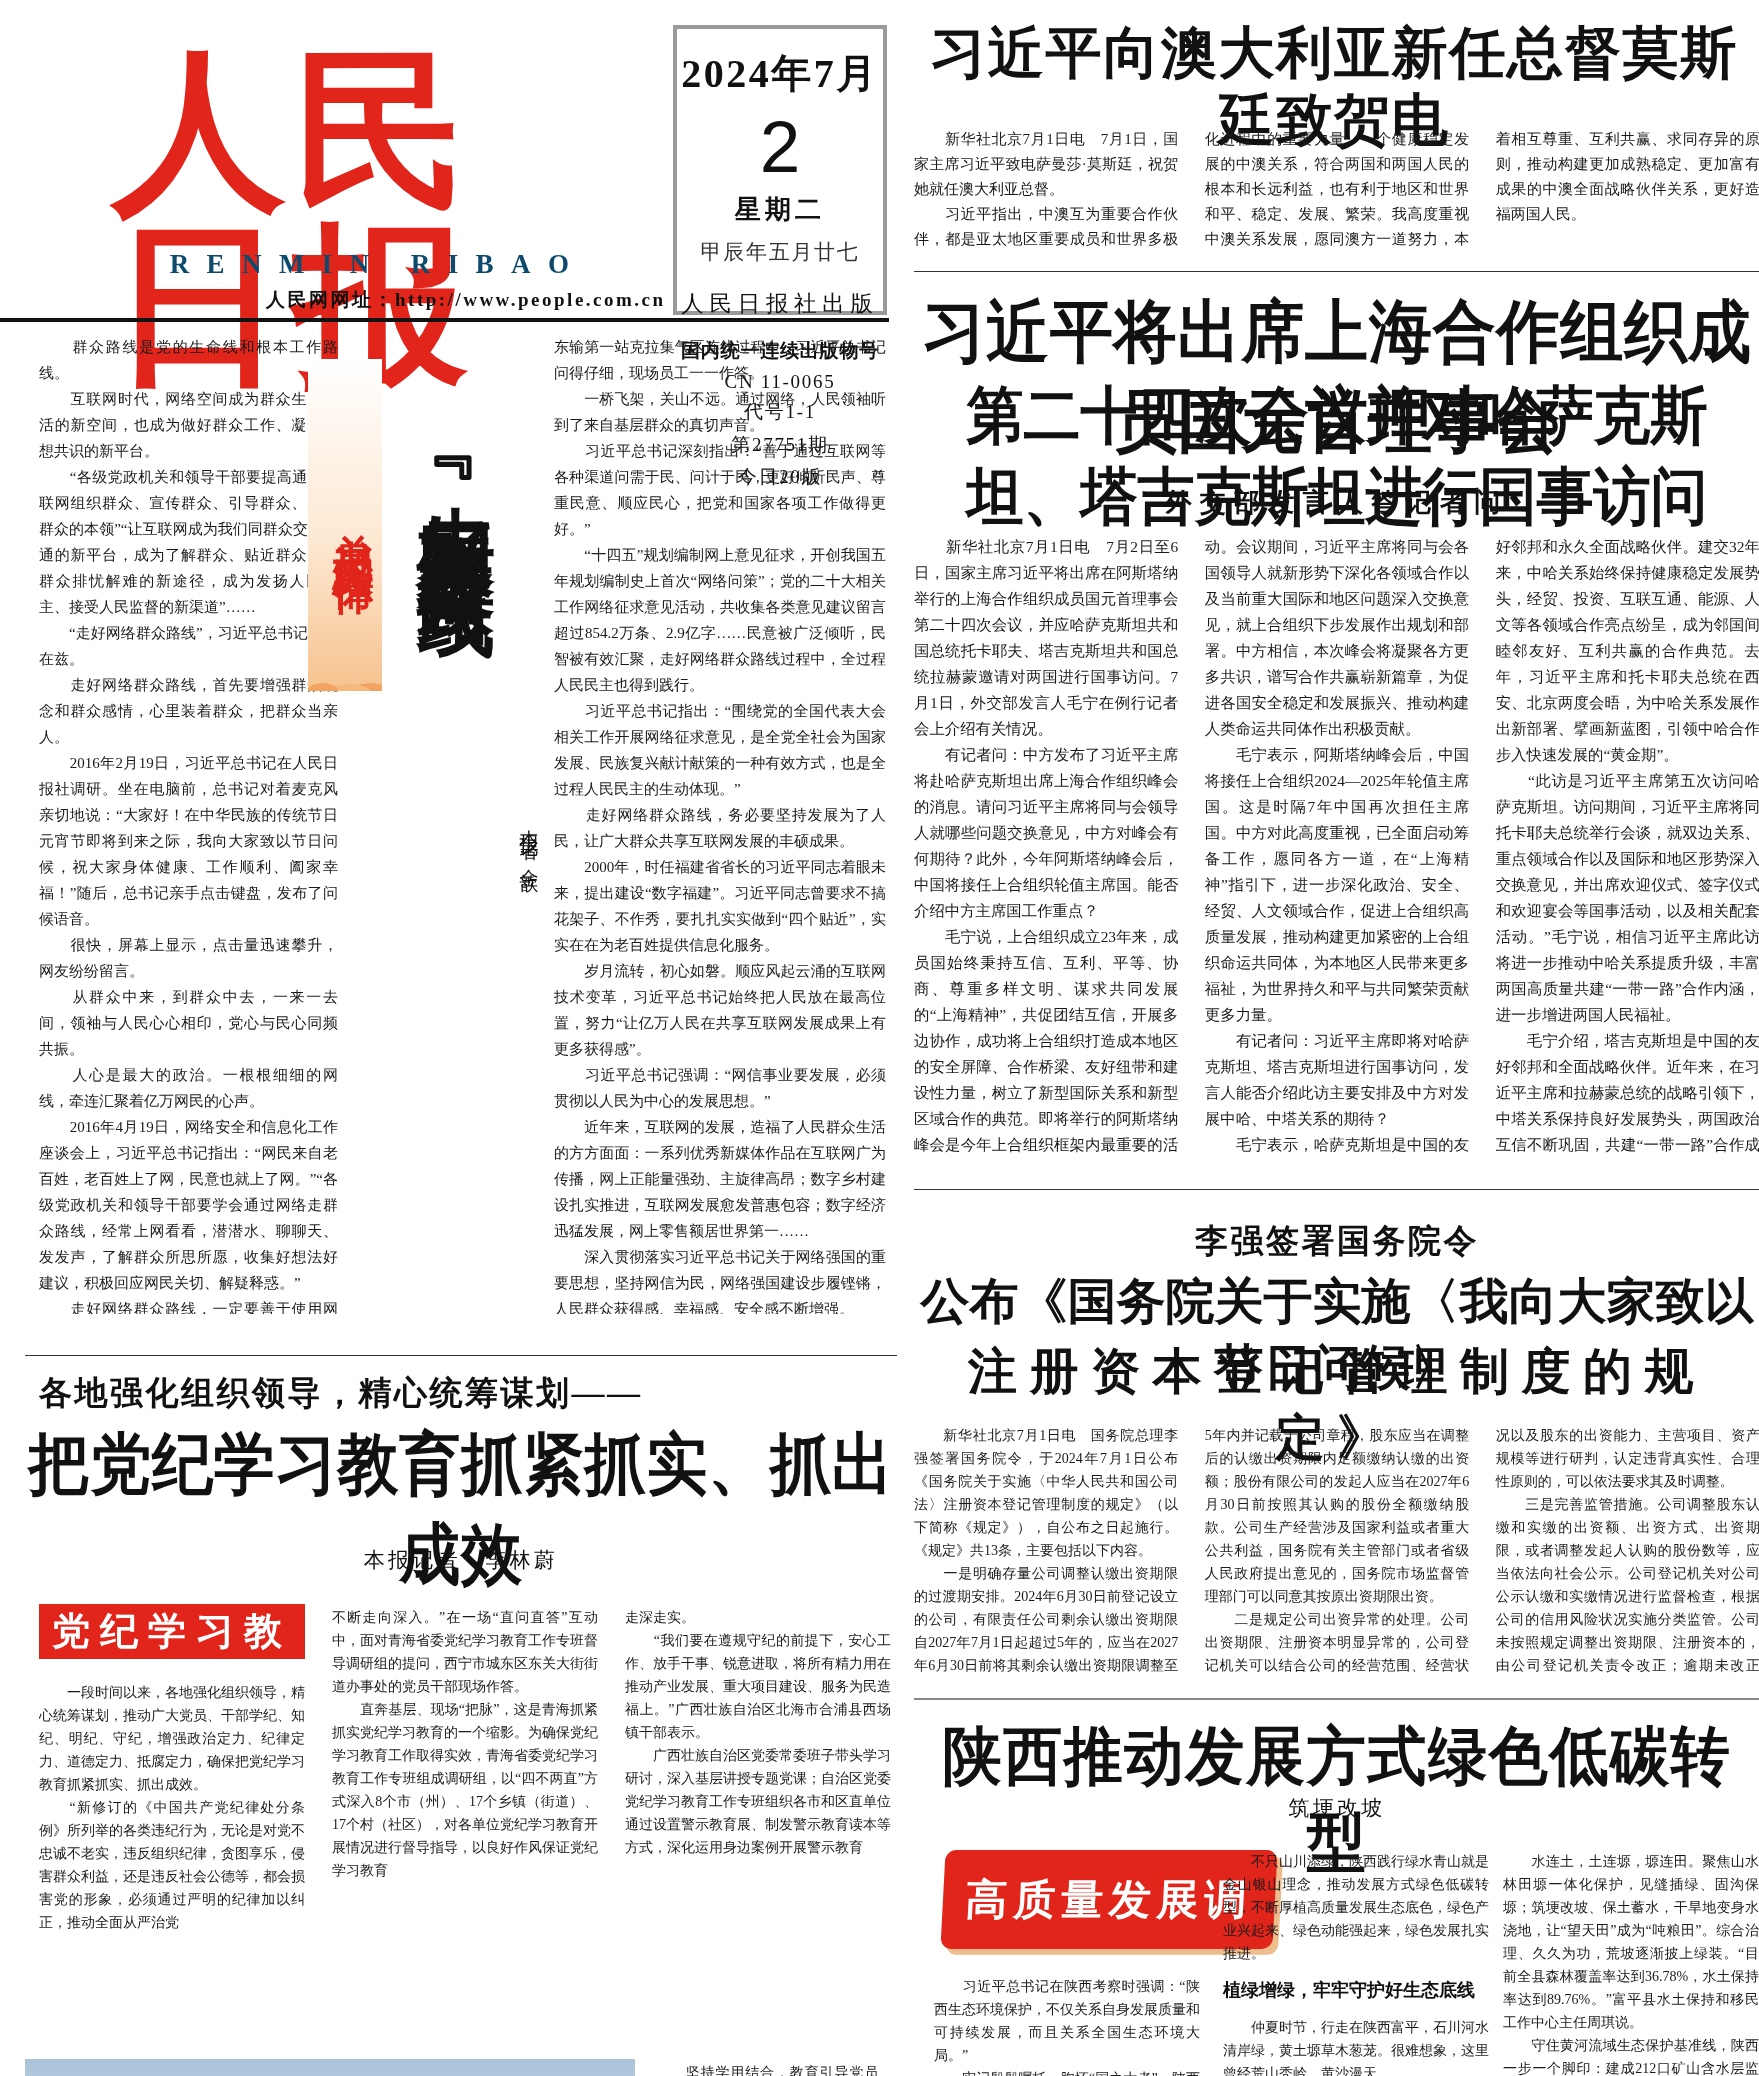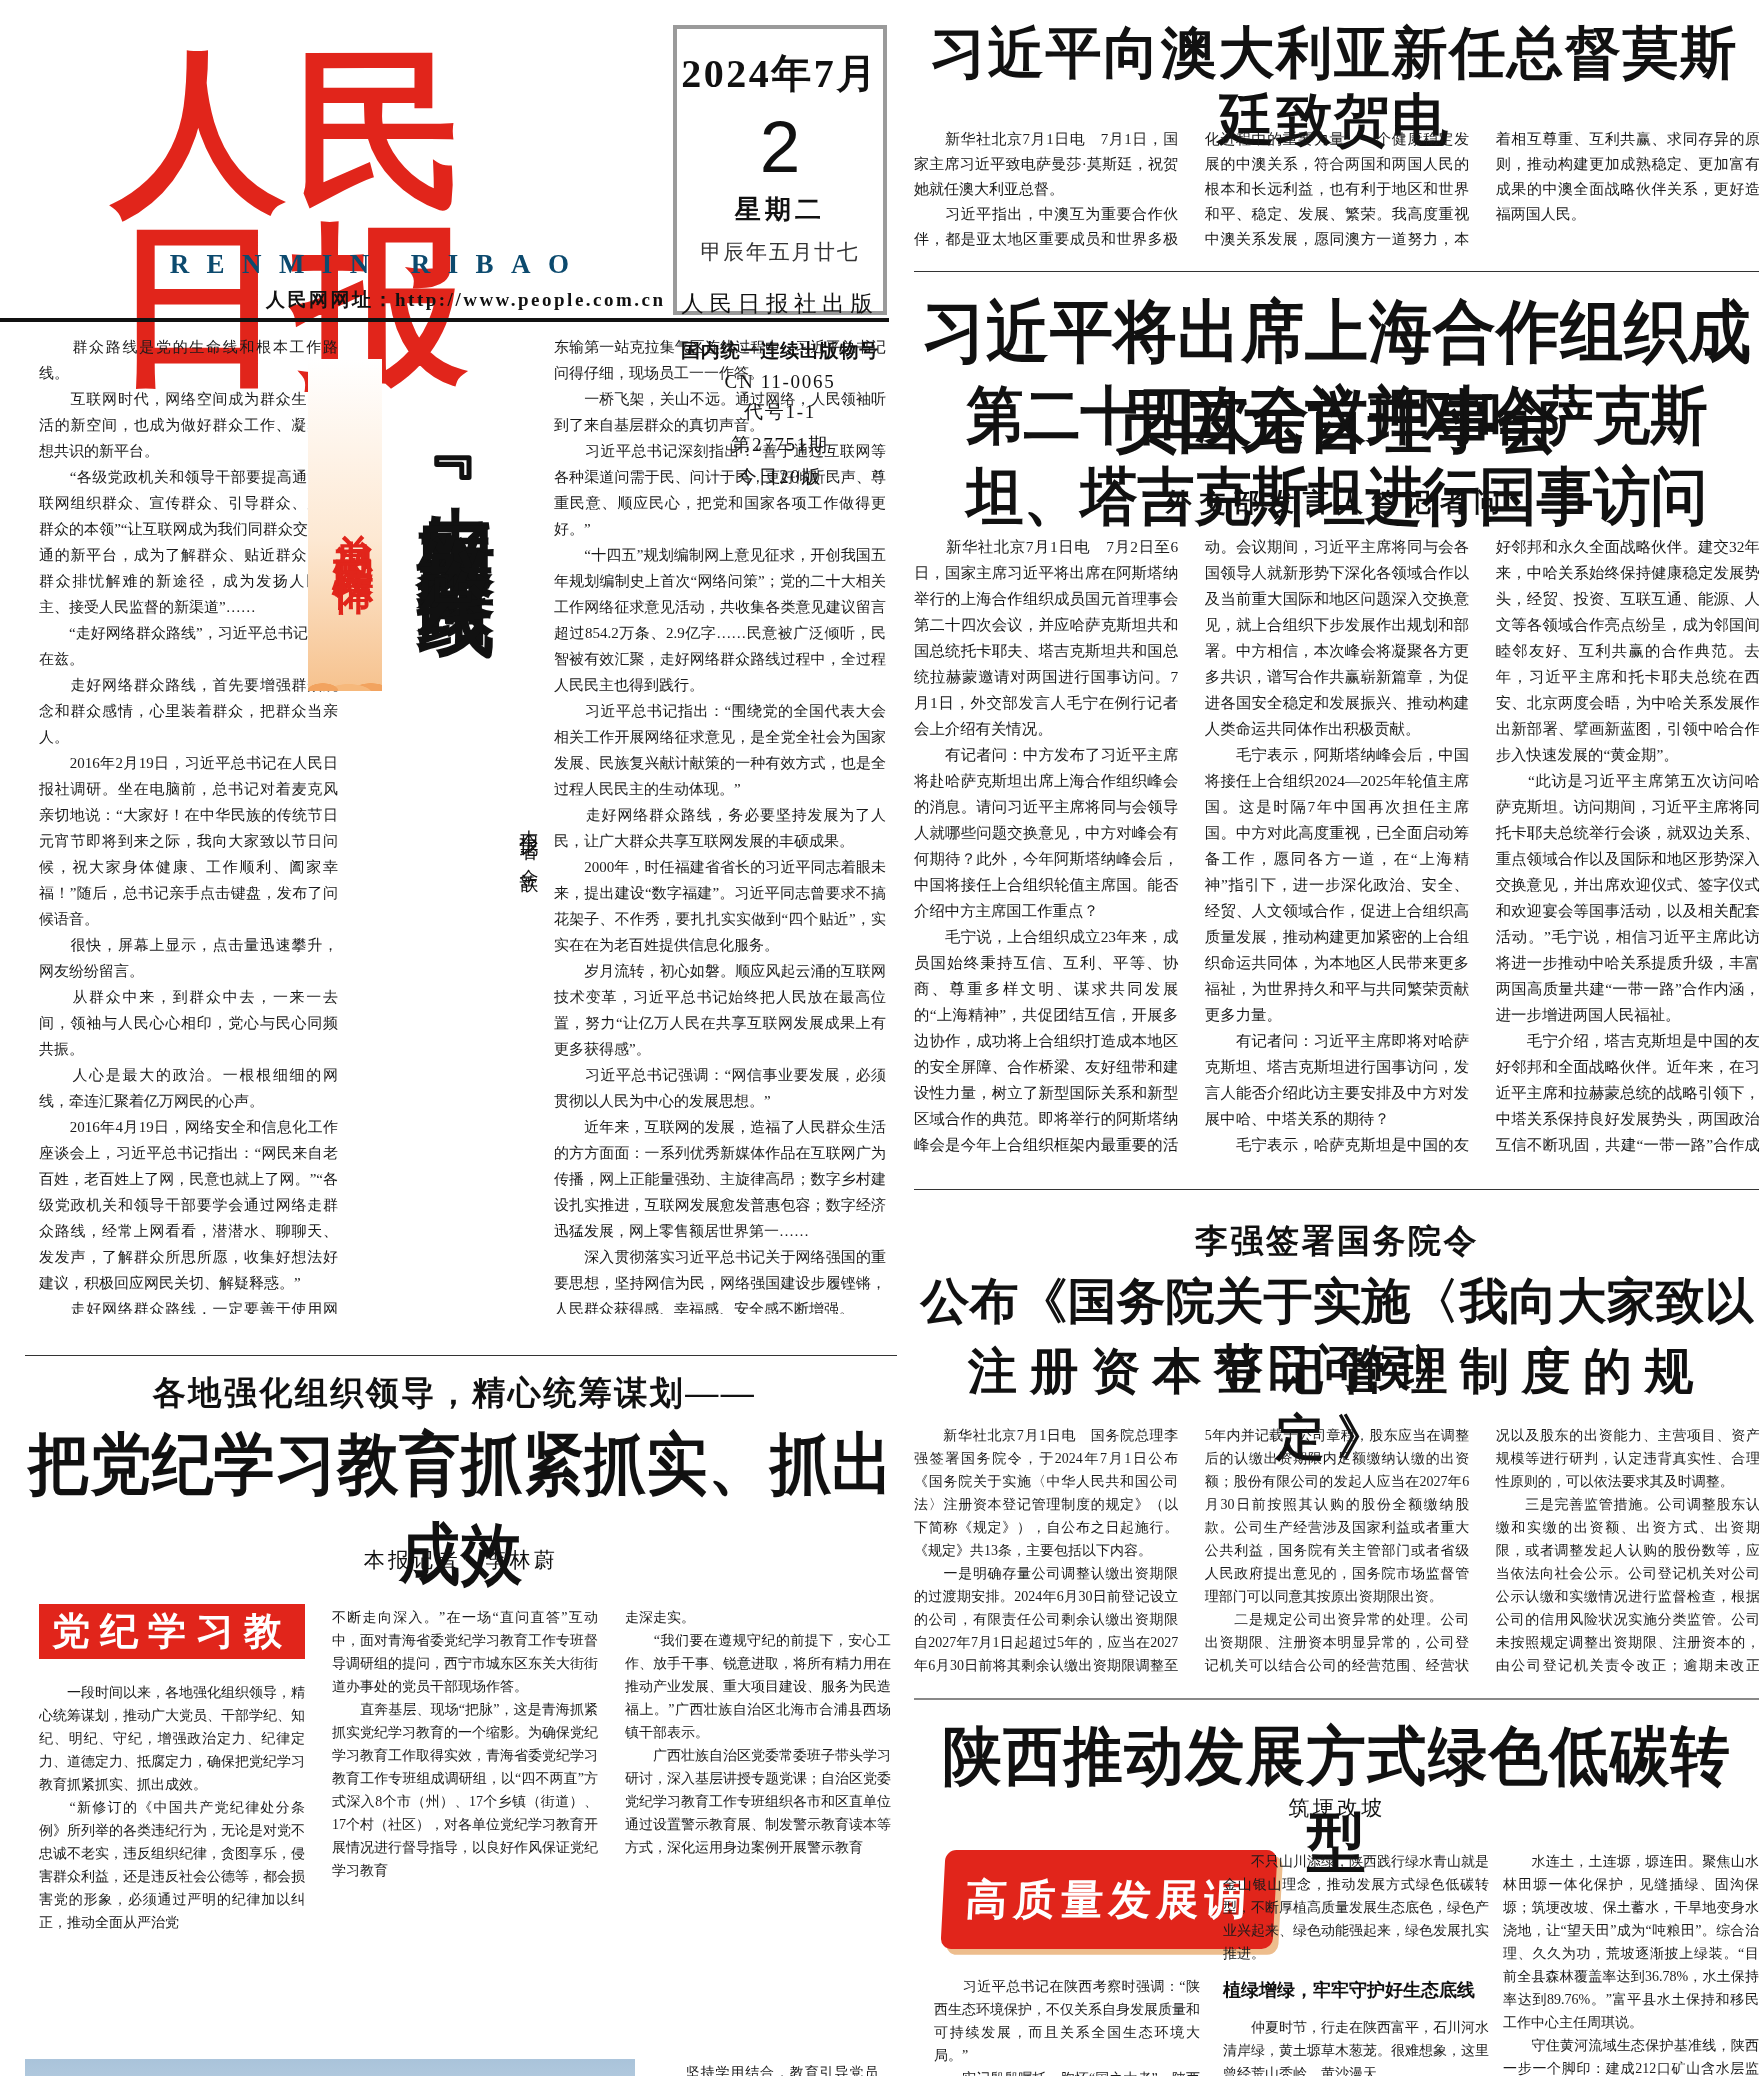--- a/index.html
+++ b/index.html
@@ -1,19 +1,19 @@
 <!DOCTYPE html>
 <html style="font-size:6.6px"><head>
 <meta charset="utf-8">
 <style>
   html,body{margin:0;padding:0;background:#ffffff;}
   #page{position:relative;width:1760px;height:2513px;background:#fff;overflow:hidden;
         font-family:"Liberation Serif","DejaVu Serif",serif;color:#111;}
   .abs{position:absolute;}
-  .serif{font-family:"Liberation Serif","DejaVu Serif",serif;text-align:center;}
+  .serif{font-family:"Liberation Serif","DejaVu Serif",serif;}
   .hei{font-family:"Liberation Sans","DejaVu Sans",sans-serif;font-weight:900;}
   .body-text{font-size:15px;line-height:25px;text-align:justify;white-space:pre-wrap;overflow:hidden;color:#1a1a1a;}
   .cols3{column-count:3;column-gap:26.6px;}
   .rule{background:#111;}
   .center{text-align:center;}
   
   .logo{font-size:174px;font-weight:bold;color:#e1251b;letter-spacing:7.5px;line-height:1;
         font-family:"Liberation Serif","DejaVu Serif",serif;}
   .logo-latin{font-size:27px;color:#0c4a6e;letter-spacing:17.4px;font-weight:bold;}
   .site{font-size:19px;font-weight:bold;letter-spacing:2.5px;}

